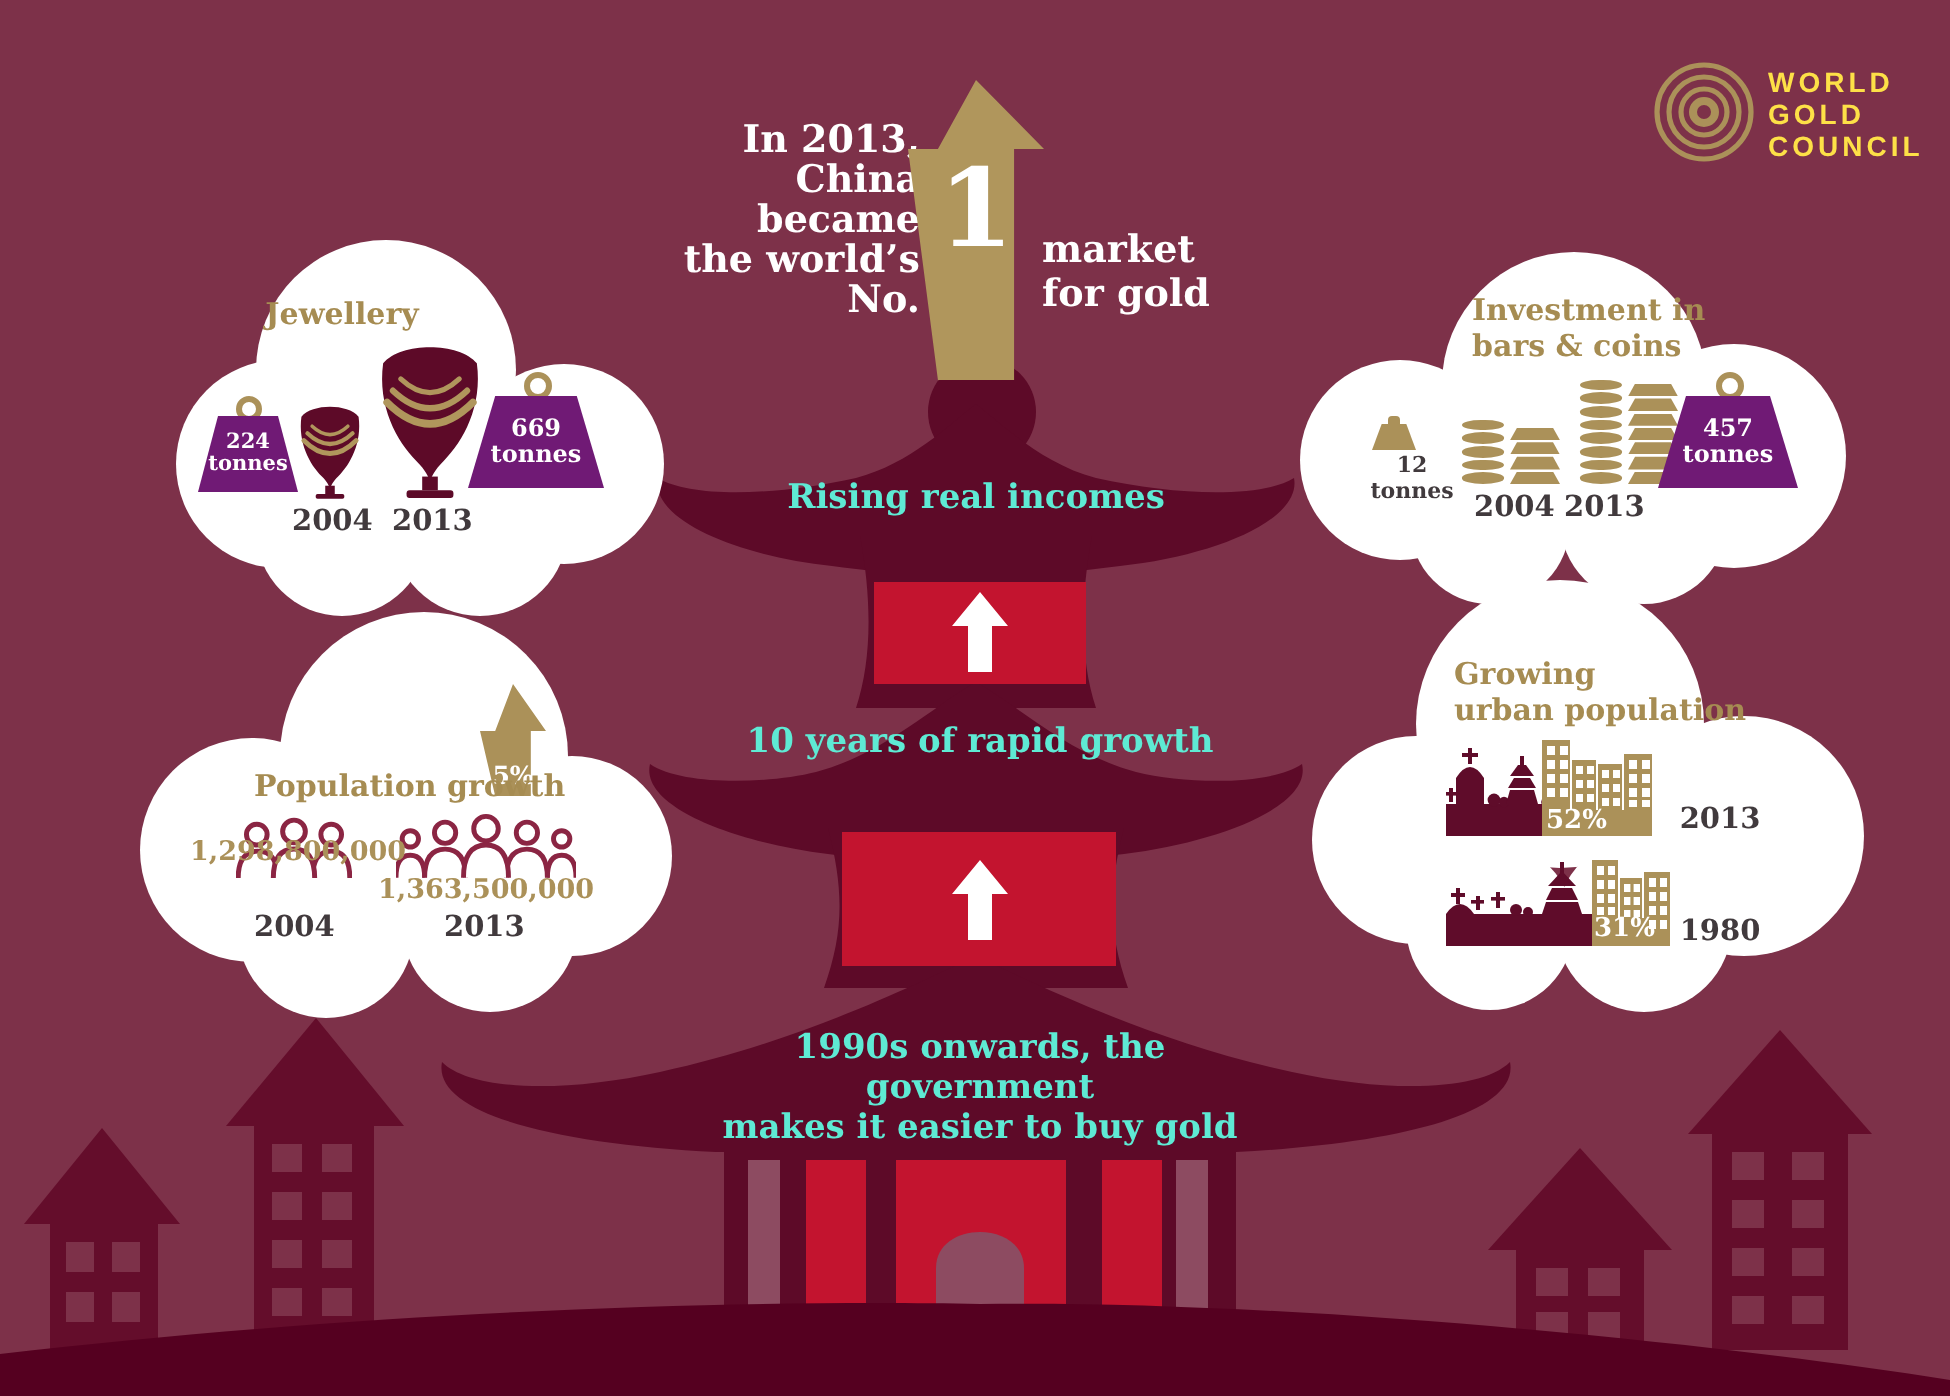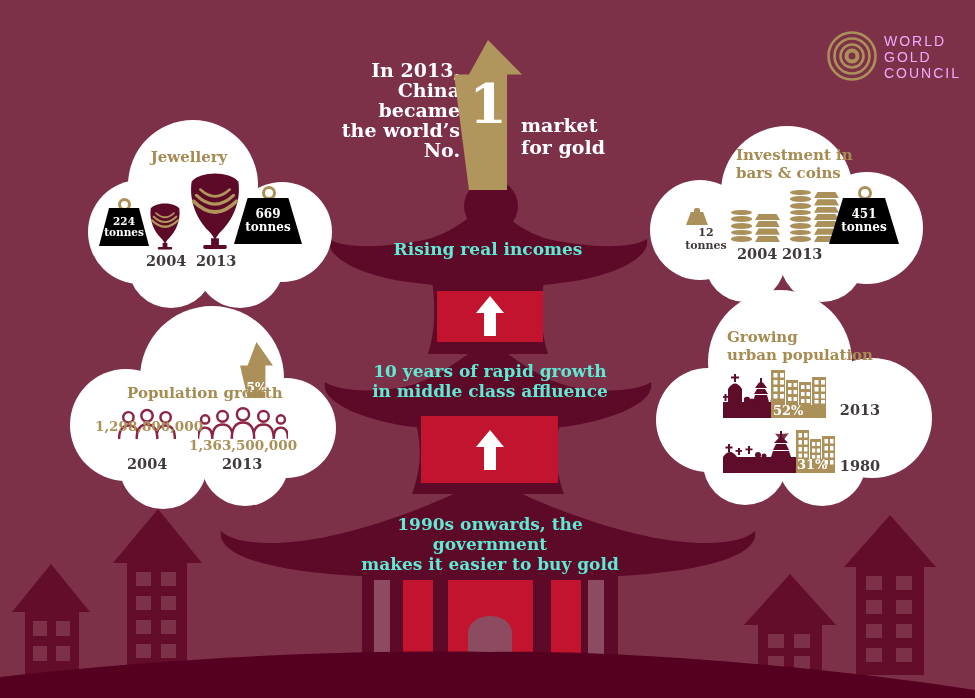--- a/index.html
+++ b/index.html
@@ -8,37 +8,37 @@
   .abs{position:absolute;}
   .ctr{text-align:center;}
   .white{color:#ffffff;}
   .dark-t{color:#413a3d;}
   .b{font-weight:bold;}
   
   .cloud-circle{position:absolute;background:#ffffff;border-radius:50%;}
   
   .weight{position:absolute;}
   .weight .ring{position:absolute;border:3px solid #ab9159;border-radius:50%;background:transparent;}
-  .weight .trap{position:absolute;background:#000000;clip-path:polygon(20% 0,80% 0,100% 100%,0 100%);
+  .weight .trap{position:absolute;background:#701a75;clip-path:polygon(20% 0,80% 0,100% 100%,0 100%);
                 display:flex;flex-direction:column;align-items:center;justify-content:center;
                 color:#fff;font-weight:bold;line-height:1.05;}
   
   .stackrow{position:absolute;display:flex;align-items:flex-end;gap:3px;}
   .coin{width:21px;height:5.6px;background:#ab9159;border-radius:50%;margin-top:1.1px;}
   .goldbar{width:25px;height:6.3px;background:#ab9159;clip-path:polygon(14% 0,86% 0,100% 100%,0 100%);margin-top:1px;}
   .stackcol{display:flex;flex-direction:column;align-items:center;}
   
   .up-arrow{position:absolute;background:#b0965c;}
   .headline{color:#fff;font-weight:bold;font-size:19px;line-height:20px;}
   .pagoda-text{color:#5eead4;font-weight:bold;font-size:17px;line-height:20px;text-align:center;}
   .cloud-title{color:#a68c52;font-weight:bold;font-size:15px;line-height:18px;}
   .year{font-size:14.5px;font-weight:bold;color:#413a3d;text-align:center;}
   .gold-num{font-size:13.5px;font-weight:bold;color:#ab9159;text-align:center;}
   .pct{color:#fff;font-weight:bold;font-size:13px;text-align:center;}
-  .logo-text{font-family:"Liberation Sans",sans-serif;font-weight:normal;color:#f0abfc;
+  .logo-text{font-family:"Liberation Sans",sans-serif;font-weight:bold;color:#fde047;
              font-size:14px;line-height:16px;letter-spacing:2px;}
 </style>
 </head>
 <body>
 
 <div id="stage">
 
   <svg class="abs" width="975" height="698" viewBox="0 0 975 698" style="left:0;top:0;">
 
     <g fill="#640d2b">
@@ -153,35 +153,34 @@
               clip-path:polygon(50% 0,100% 23%,78% 23%,78% 100%,22% 100%,0 23%,22% 23%);"></div>
   <div class="abs white b ctr" style="left:462px;top:76px;width:52px;font-size:54px;line-height:56px;">1</div>
   <div class="abs headline" style="left:521px;top:114px;line-height:22px;">
     <div>market</div>
     <div>for gold</div>
   </div>
 
   <div class="abs pagoda-text" style="left:388px;top:239px;width:200px;">Rising real incomes</div>
   <div class="abs pagoda-text" style="left:360px;top:361px;width:260px;">
     <div>10 years of rapid growth</div>
-    <div>in middle class affluence</div>
   </div>
   <div class="abs pagoda-text" style="left:338px;top:514px;width:304px;">
     <div>1990s onwards, the government</div>
     <div>makes it easier to buy gold</div>
   </div>
 
   <div>
     <div class="cloud-circle" style="left:128px;top:120px;width:130px;height:130px;"></div>
     <div class="cloud-circle" style="left:88px;top:180px;width:104px;height:104px;"></div>
     <div class="cloud-circle" style="left:232px;top:182px;width:100px;height:100px;"></div>
     <div class="cloud-circle" style="left:128px;top:222px;width:86px;height:86px;"></div>
     <div class="cloud-circle" style="left:196px;top:220px;width:88px;height:88px;"></div>
 
-    <div class="abs cloud-title ctr" style="left:134px;top:148px;width:110px;">Jewellery</div>
+    <div class="abs cloud-title ctr" style="left:116px;top:148px;width:110px;">Jewellery</div>
 
     <div class="weight" style="left:99px;top:198px;width:50px;height:48px;">
       <div class="ring" style="left:19px;top:0;width:7px;height:7px;"></div>
       <div class="trap" style="left:0;top:10px;width:50px;height:38px;font-size:10.5px;">
         <span>224</span>
         <span>tonnes</span>
       </div>
     </div>
 
     <svg class="abs" width="38" height="50" viewBox="0 0 62 84" style="left:146px;top:200px;">
@@ -270,21 +269,21 @@
           <div class="goldbar"></div>
       </div>
     </div>
 
     <div class="abs year" style="left:737px;top:245px;width:40px;">2004</div>
     <div class="abs year" style="left:782px;top:245px;width:40px;">2013</div>
 
     <div class="weight" style="left:829px;top:186px;width:70px;height:58px;">
       <div class="ring" style="left:29px;top:0;width:8px;height:8px;"></div>
       <div class="trap" style="left:0;top:12px;width:70px;height:46px;font-size:12px;">
-        <span>451</span>
+        <span>457</span>
         <span>tonnes</span>
       </div>
     </div>
   </div>
 
   <div>
     <div class="cloud-circle" style="left:140px;top:306px;width:144px;height:144px;"></div>
     <div class="cloud-circle" style="left:70px;top:369px;width:112px;height:112px;"></div>
     <div class="cloud-circle" style="left:236px;top:378px;width:100px;height:100px;"></div>
     <div class="cloud-circle" style="left:119px;top:421px;width:88px;height:88px;"></div>

